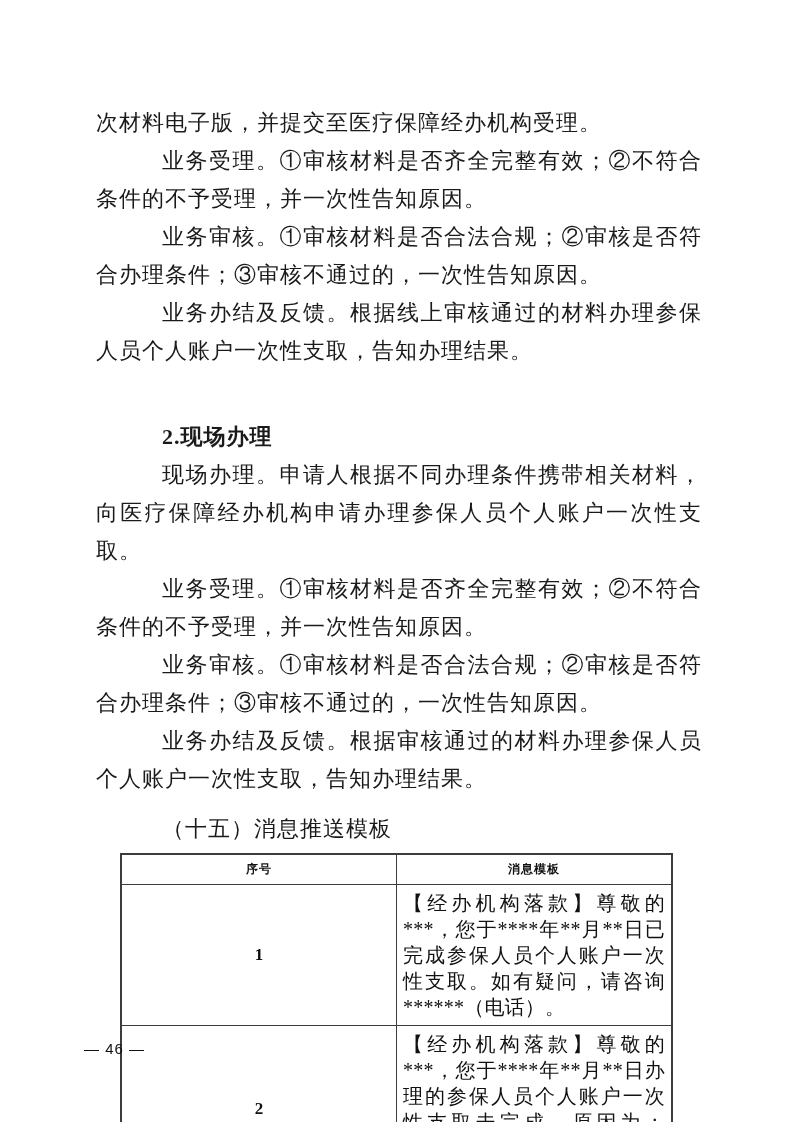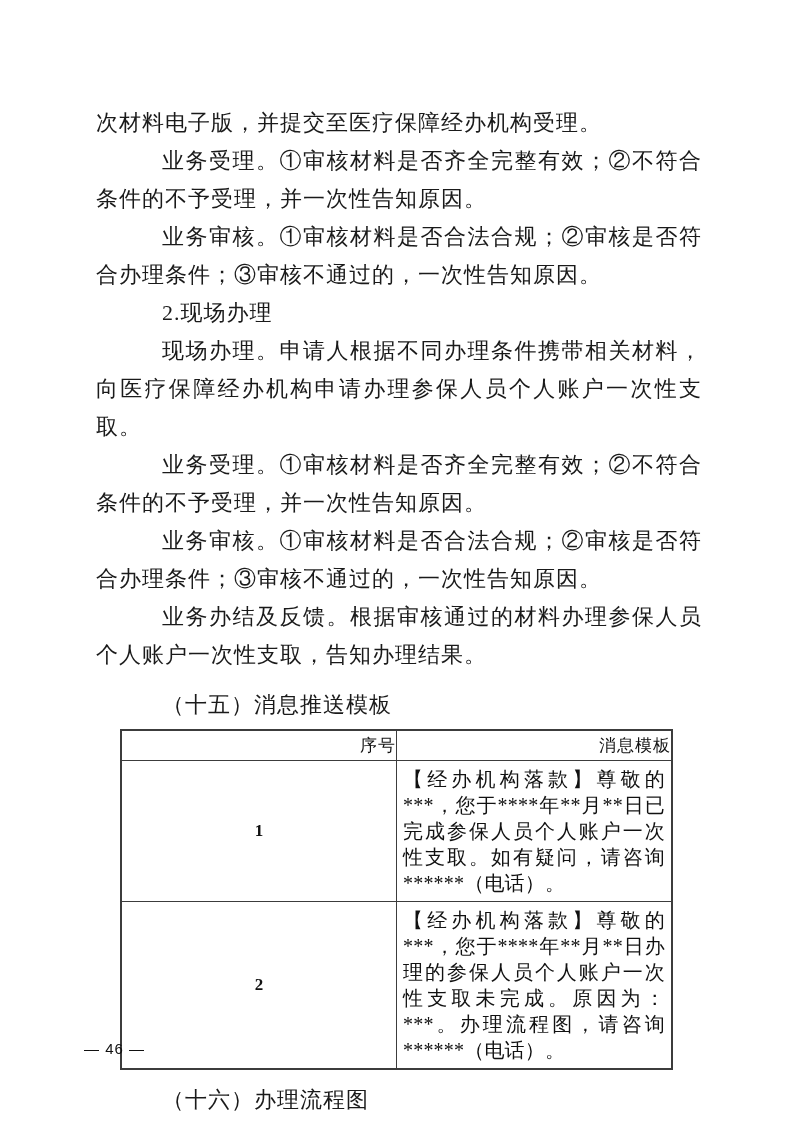--- a/index.html
+++ b/index.html
@@ -22,38 +22,38 @@
   p.body {
     margin: 0;
     font-size: 22px;
     line-height: 38px;
     letter-spacing: 1px;
     text-align: justify;
     text-indent: 66px;
     color: #1a1a1a;
   }
   p.no-indent { text-indent: 0; }
-  p.bold { font-weight: 400; }
+  p.bold { font-weight: 700; margin-top: 48px; }
   p.mt { margin-top: 12px; }
   p.after-table { margin-top: 11px; }
 
   table.msg {
     margin: 5px 0 0 24px;
     width: 553px;
     border-collapse: collapse;
     table-layout: fixed;
     color: #111111;
   }
   table.msg { border: 2px solid #3c3c3c; }
   table.msg th, table.msg td { border: 1px solid #3c3c3c; }
   table.msg th {
-    font-size: 17px;
-    font-weight: 400;
+    font-size: 12px;
+    font-weight: 700;
     height: 29px;
-    text-align: right;
+    text-align: center;
     letter-spacing: 1px;
     padding: 0;
   }
   td.cell-no {
     width: 62px;
     text-align: center;
     vertical-align: middle;
     font-weight: 700;
     font-size: 17px;
   }
@@ -80,20 +80,21 @@
 
 <div class="page">
   <div class="content">
 
     <p class="body no-indent">次材料电子版，并提交至医疗保障经办机构受理。</p>
 
     <p class="body">业务受理。①审核材料是否齐全完整有效；②不符合条件的不予受理，并一次性告知原因。</p>
 
     <p class="body">业务审核。①审核材料是否合法合规；②审核是否符合办理条件；③审核不通过的，一次性告知原因。</p>
 
+    <p class="body">业务办结及反馈。根据线上审核通过的材料办理参保人员个人账户一次性支取，告知办理结果。</p>
 
     <p class="body bold">2.现场办理</p>
 
     <p class="body">现场办理。申请人根据不同办理条件携带相关材料，向医疗保障经办机构申请办理参保人员个人账户一次性支取。</p>
 
     <p class="body">业务受理。①审核材料是否齐全完整有效；②不符合条件的不予受理，并一次性告知原因。</p>
 
     <p class="body">业务审核。①审核材料是否合法合规；②审核是否符合办理条件；③审核不通过的，一次性告知原因。</p>
 
     <p class="body">业务办结及反馈。根据审核通过的材料办理参保人员个人账户一次性支取，告知办理结果。</p>

